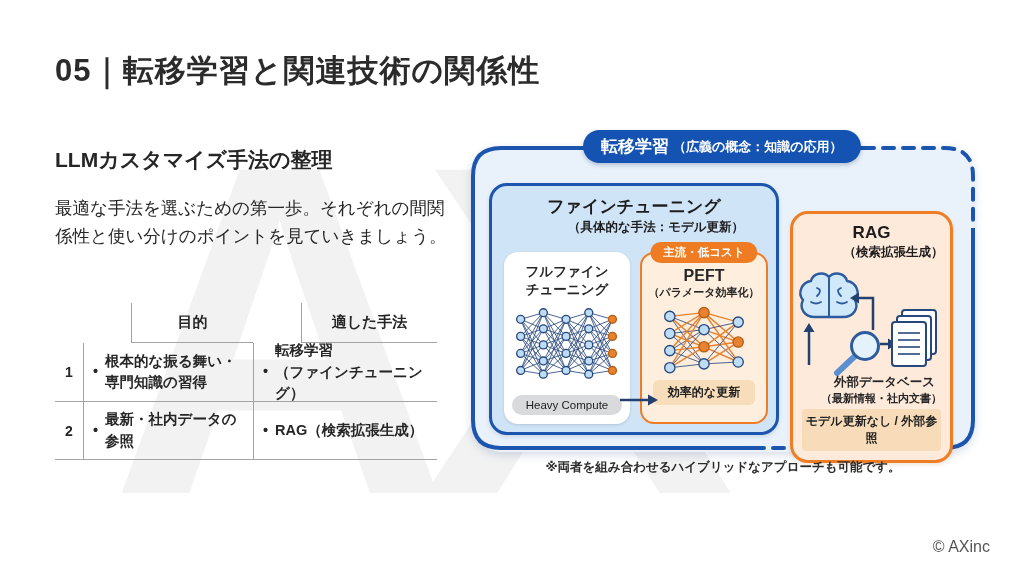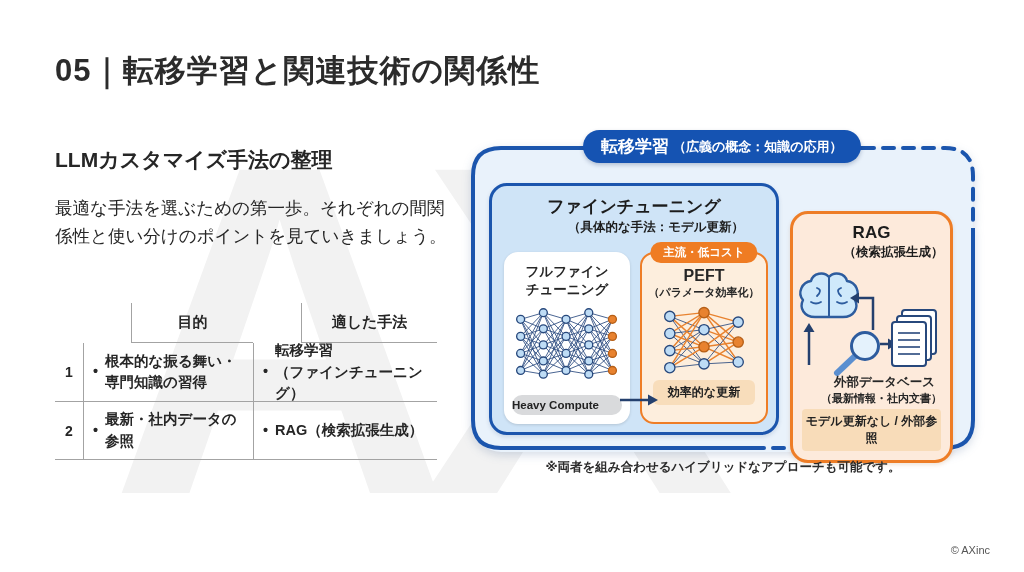--- a/index.html
+++ b/index.html
@@ -39,21 +39,21 @@
   .ft-box{left:489px;top:183px;width:290px;height:252px;background:#cfe4f7;border:3px solid #1b55ad;
           border-radius:18px;z-index:2;box-sizing:border-box;box-shadow:0 2px 4px rgba(20,60,120,.15);}
   .box-title{margin-top:9px;text-align:center;font-size:17px;font-weight:bold;color:#1c1c1c;}
   .box-sub{text-align:center;font-size:12.5px;font-weight:bold;color:#1c1c1c;margin-top:1px;padding-left:44px;}
 
   .card-fullft{position:absolute;left:12px;top:66px;width:126px;height:172px;background:#fff;
                border-radius:14px;box-shadow:0 1px 3px rgba(0,0,0,.14);}
   .card-title{margin-top:11px;text-align:center;font-size:13.5px;font-weight:bold;line-height:1.35;white-space:pre-line;}
   .nn{display:block;margin:5px auto 0;}
   .tag-heavy{position:absolute;bottom:9px;left:8px;right:8px;background:#d9dadc;border-radius:11px;
-             font-size:11.5px;font-weight:bold;padding:4px 0;color:#222;}
+             font-size:11.5px;font-weight:normal;text-align:center;padding:4px 0;color:#222;}
 
   .card-peft{position:absolute;left:148px;top:66px;width:128px;height:172px;background:#fdeedd;
              border:2.5px solid #ee7d26;border-radius:14px;box-sizing:border-box;}
   .badge-mainstream{position:absolute;top:-12px;left:50%;transform:translateX(-50%);background:#ef7c23;
              color:#fff;font-size:11.5px;font-weight:bold;padding:3px 13px;border-radius:12px;white-space:nowrap;}
   .peft-title{margin-top:13px;text-align:center;font-size:16px;font-weight:bold;}
   .peft-sub{text-align:center;font-size:11px;font-weight:bold;}
   .tag-eff{position:absolute;bottom:17px;left:11px;right:11px;background:#f8ddbb;border-radius:6px;
            font-size:12px;font-weight:bold;text-align:center;padding:4px 0;color:#222;}
 
@@ -61,21 +61,21 @@
 
   .rag-box{left:790px;top:183px;width:163px;height:252px;background:#fdeadb;border:3px solid #ee7d26;
            border-radius:18px;z-index:2;box-sizing:border-box;box-shadow:0 2px 4px rgba(160,80,10,.15);margin-top:28px;}
   .rag-cluster{position:absolute;left:2px;top:56px;}
   .db-label{position:absolute;top:160px;left:26px;right:0;text-align:center;font-size:12.5px;font-weight:bold;}
   .db-sublabel{position:absolute;top:177px;left:20px;right:0;text-align:center;font-size:11px;font-weight:bold;}
   .tag-rag{position:absolute;bottom:9px;left:9px;right:9px;background:#f8dcb9;border-radius:4px;
            font-size:12px;font-weight:bold;text-align:center;padding:4px 0;color:#222;}
 
   .diagram-note{left:473px;top:459px;width:500px;text-align:center;font-size:12.5px;font-weight:bold;color:#2b2b2b;z-index:2;}
-  .footer-copyright{right:34px;bottom:16px;font-size:11px;color:#555;z-index:2;}
+  .footer-copyright{right:34px;bottom:16px;font-size:16px;color:#555;z-index:2;}
 </style>
 </head>
 <body>
 
 <div class="slide">
 
   <div class="watermark">AX</div>
 
   <div class="abs page-title">05｜転移学習と関連技術の関係性</div>
 

